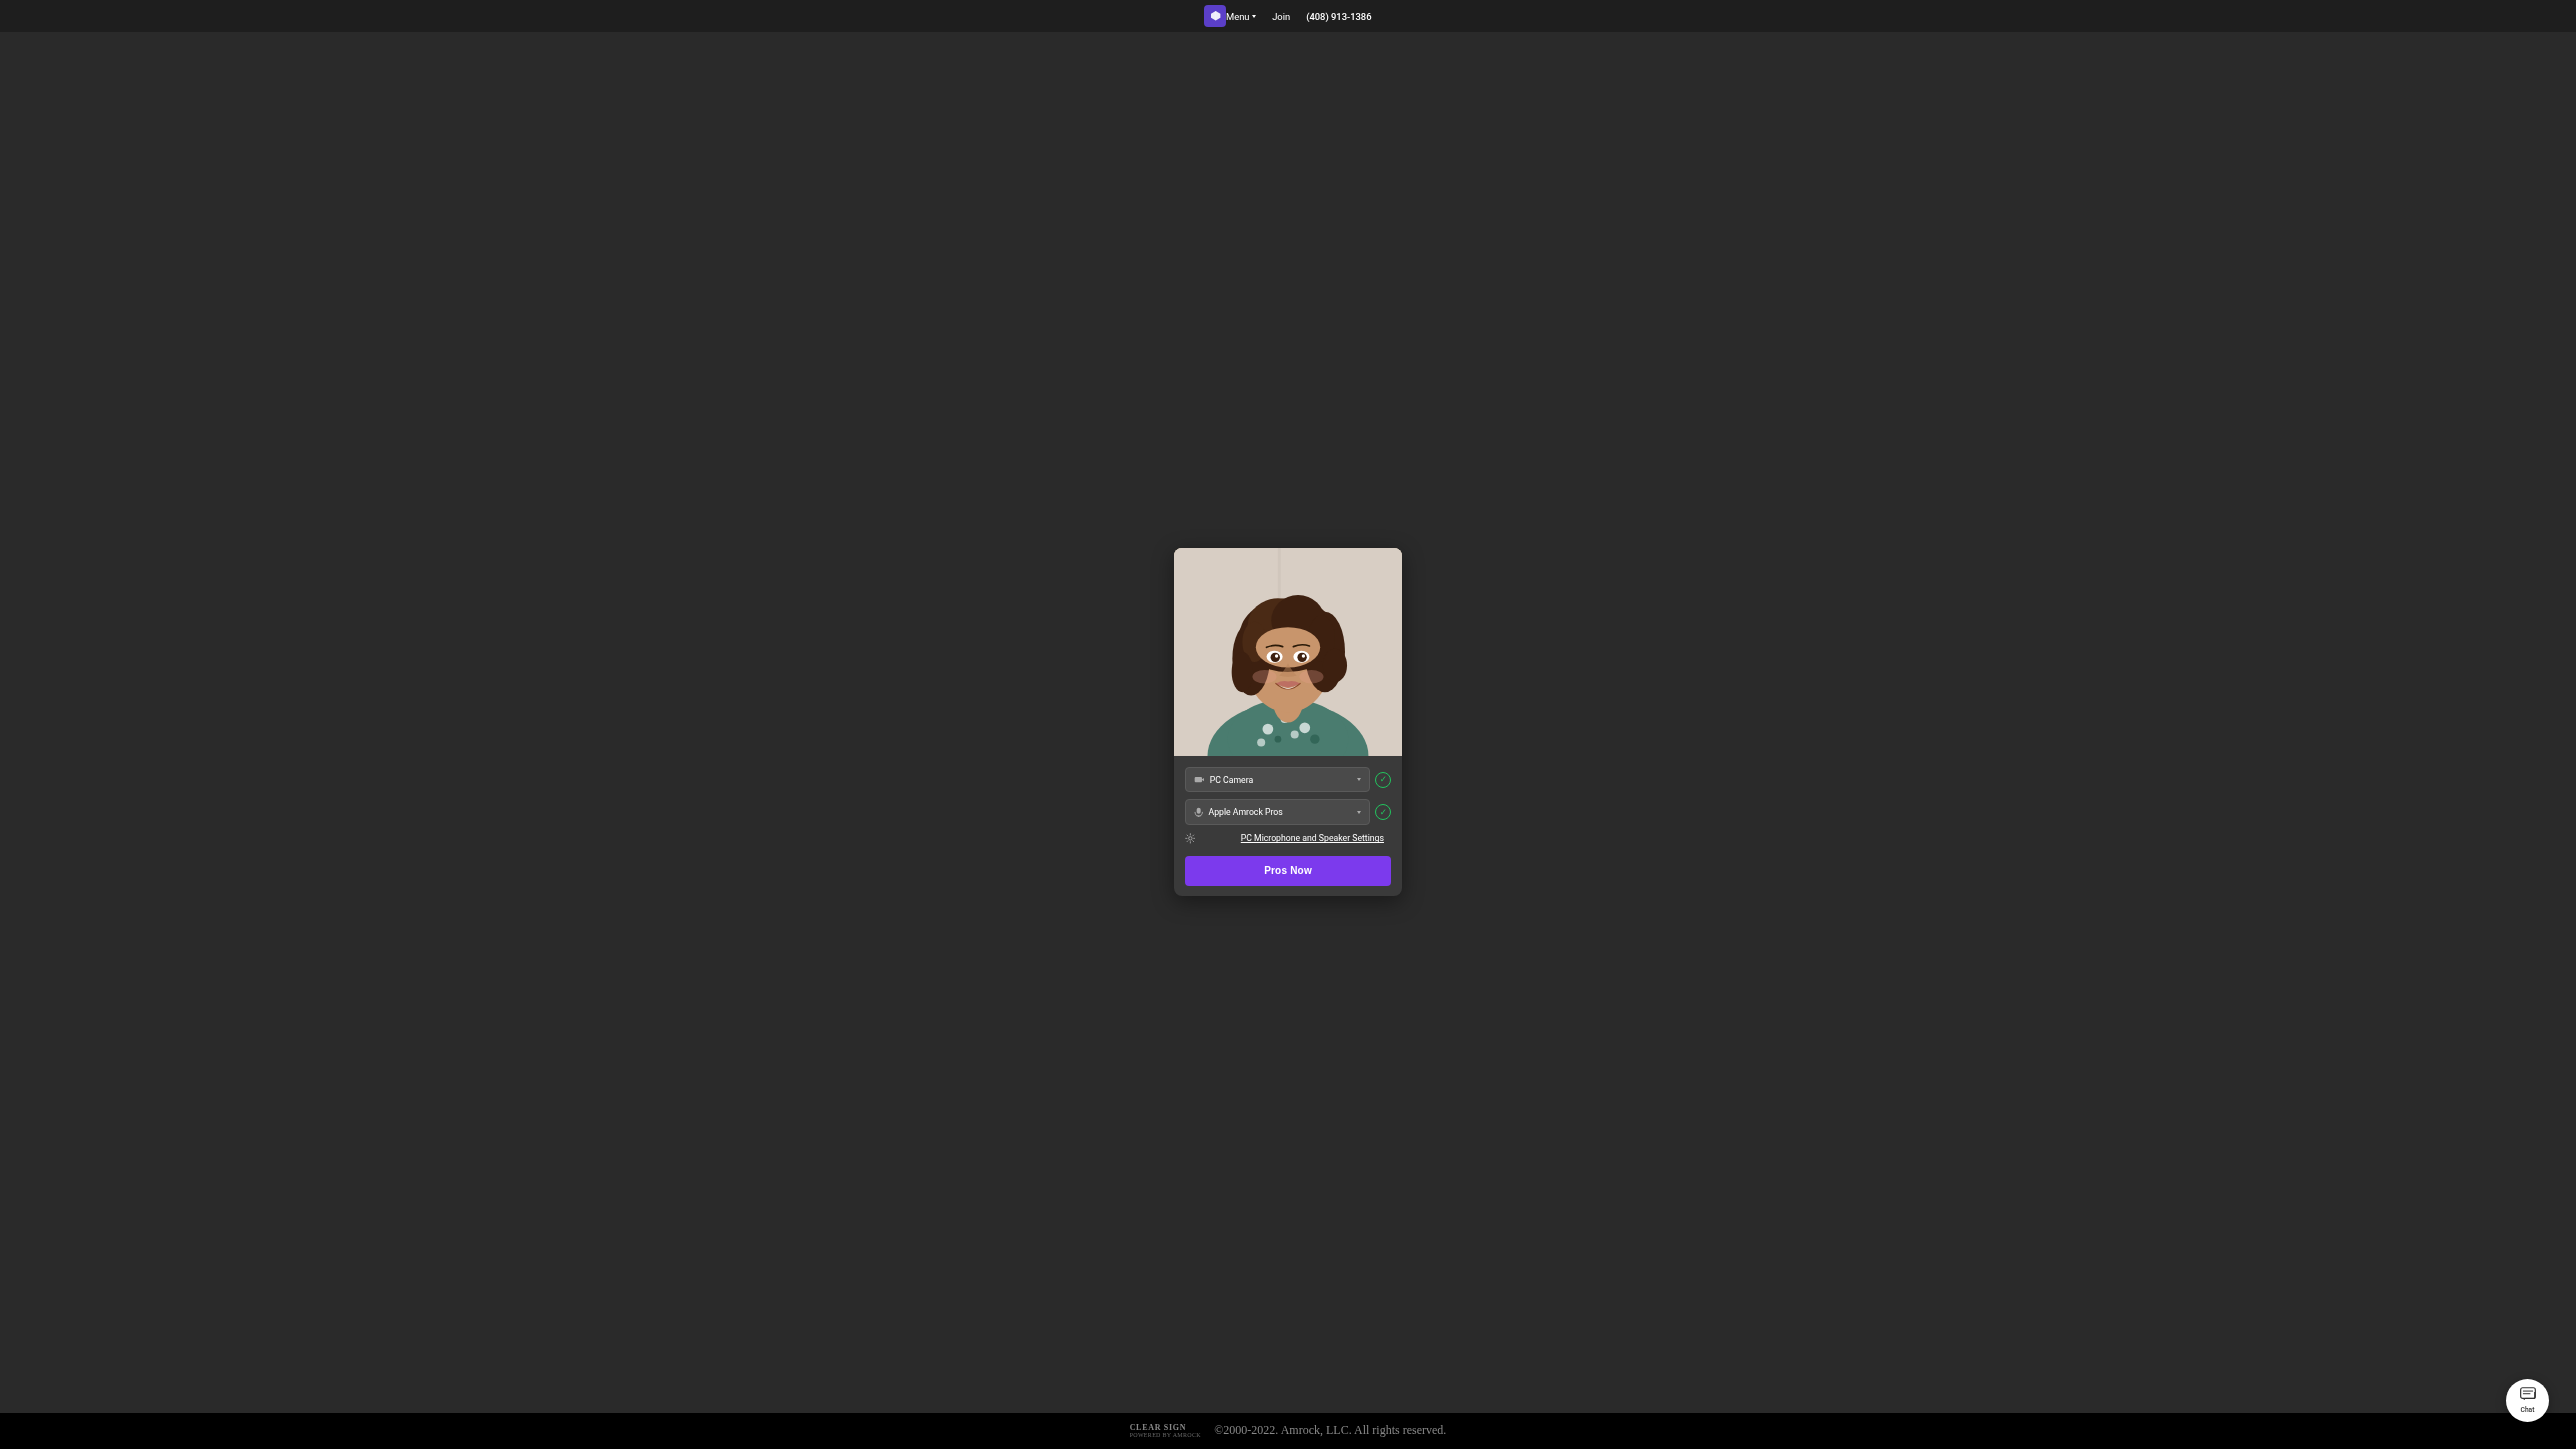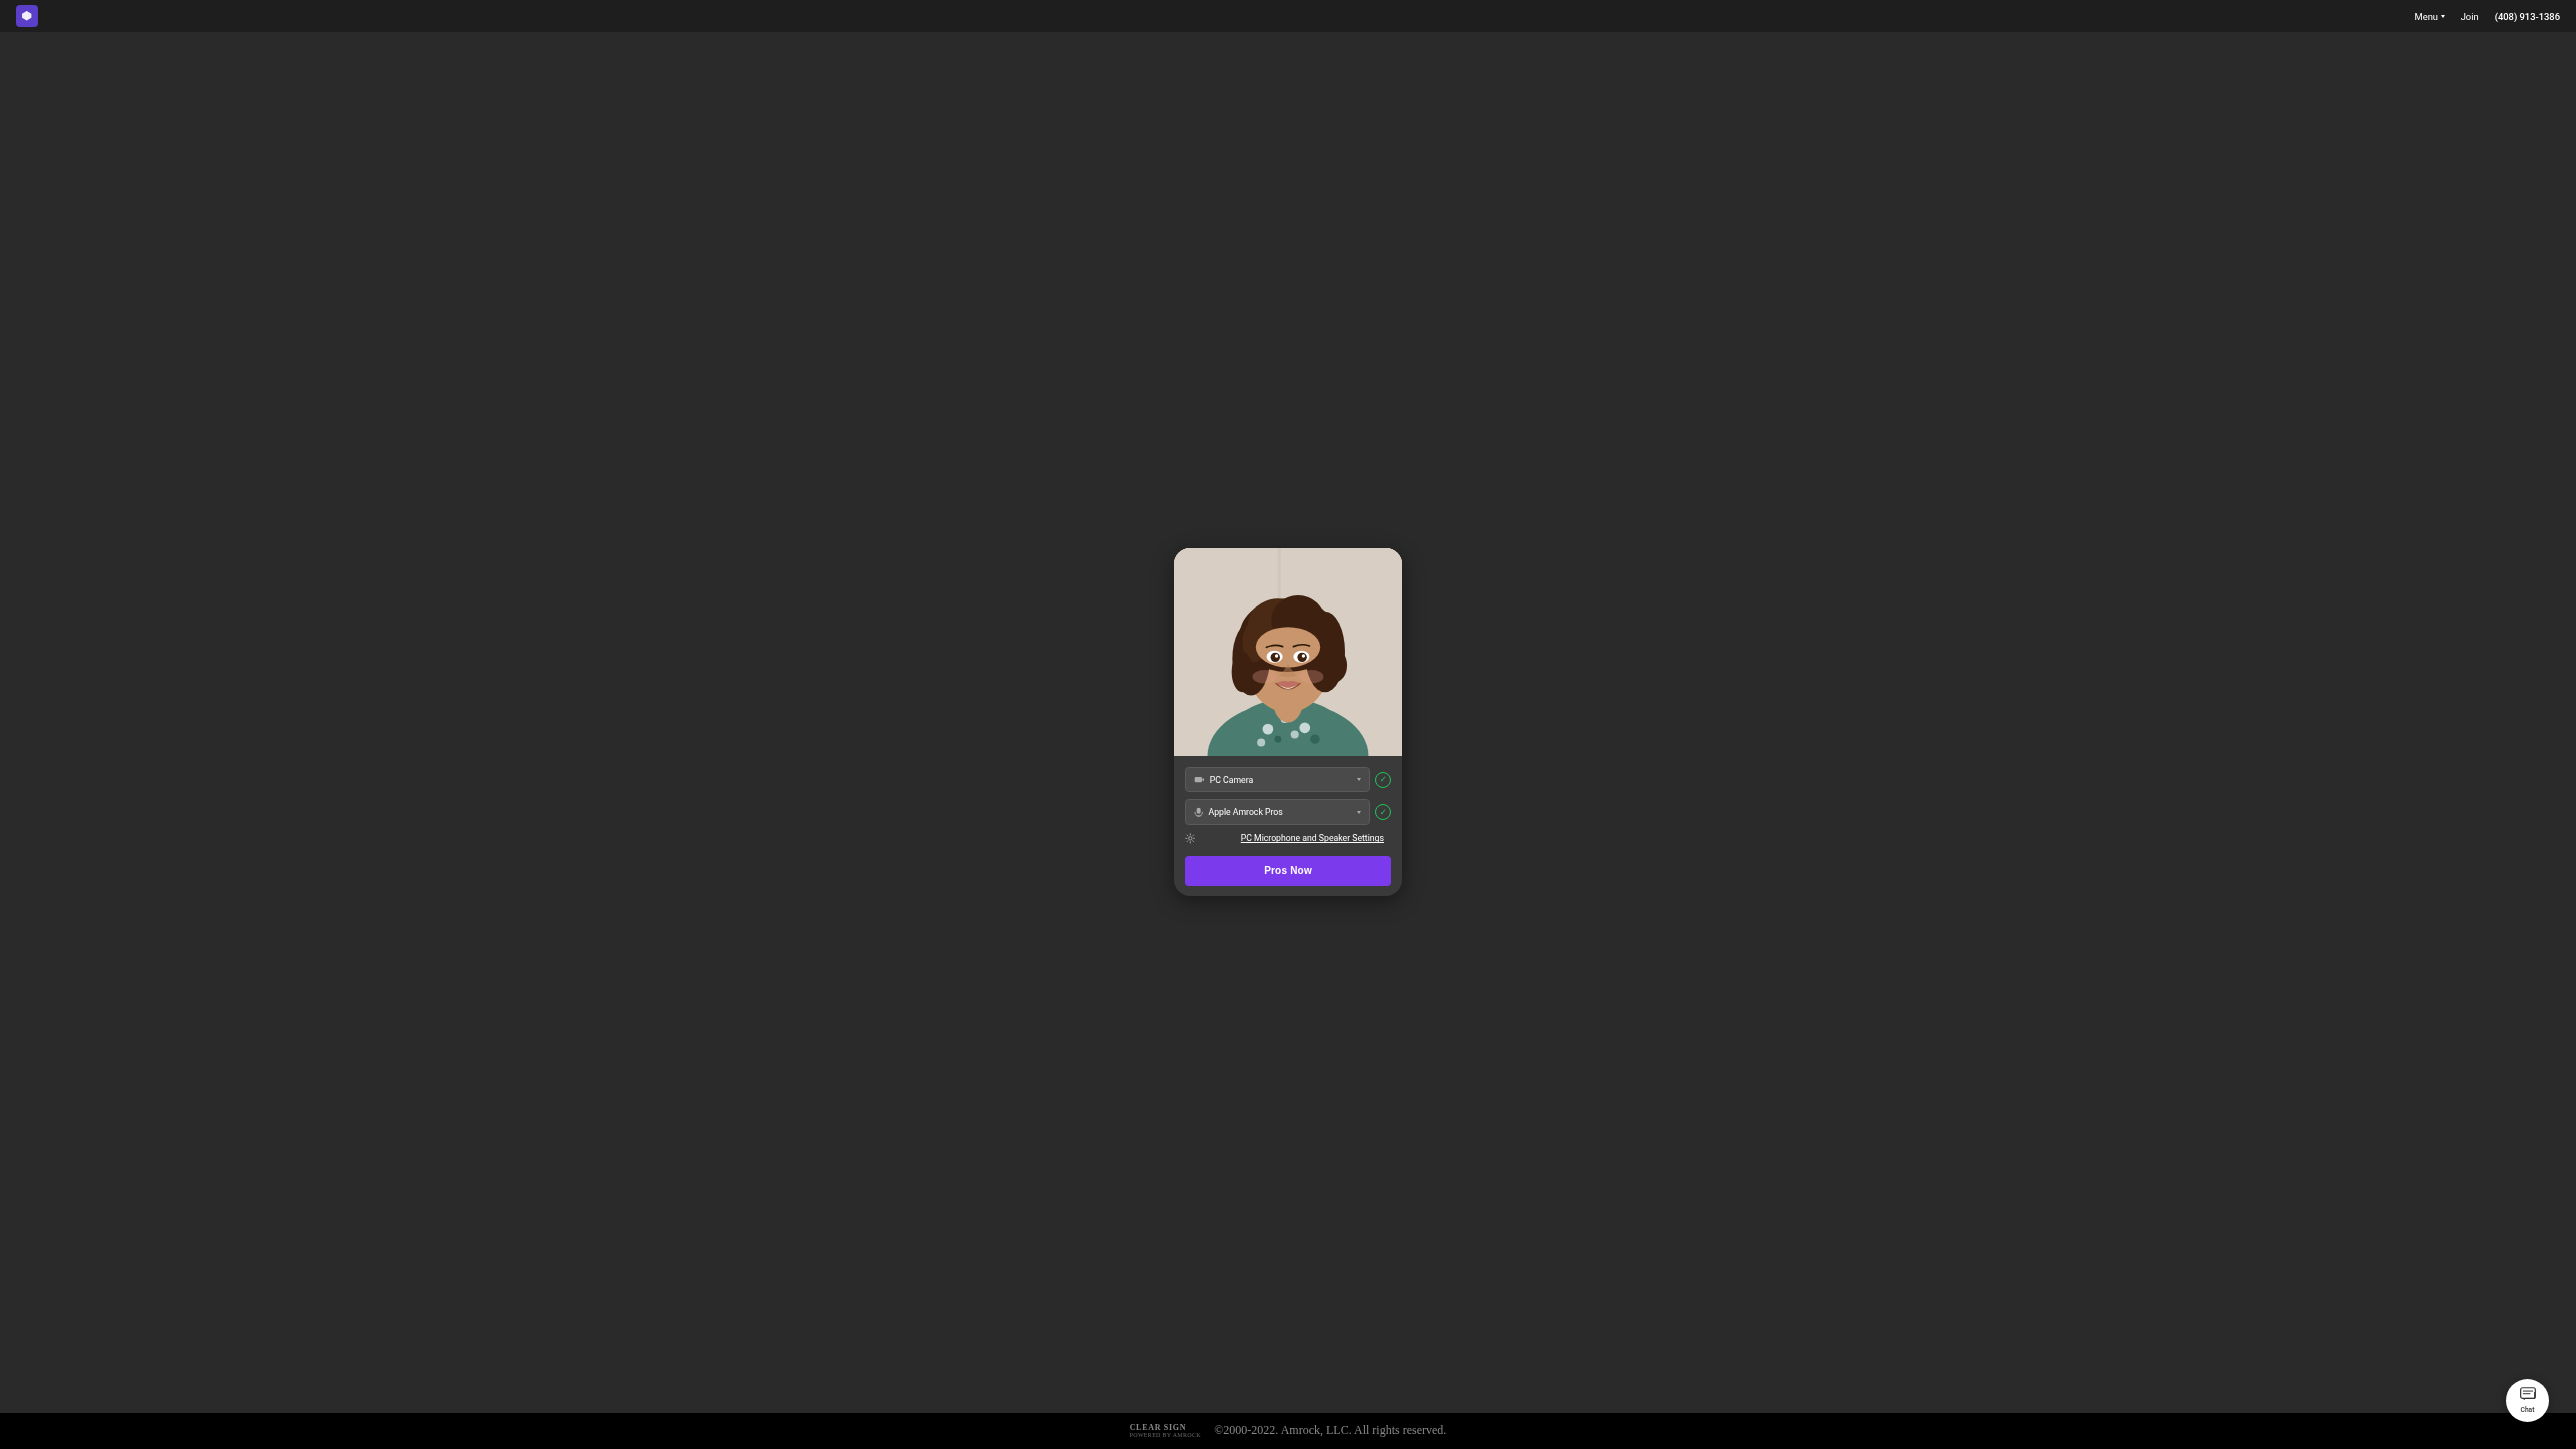--- a/index.html
+++ b/index.html
@@ -14,21 +14,21 @@
       min-height: 100vh;
       display: flex;
       flex-direction: column;
     }
 
     
     .header {
       background-color: #1e1e1e;
       display: flex;
       align-items: center;
-      justify-content: space-between;
+      justify-content: center;
       padding: 16px 16px;
       height: 32px;
       flex-shrink: 0;
     }
 
     .header-logo {
       display: flex;
       align-items: center;
     }
 
@@ -89,21 +89,21 @@
       flex: 1;
       display: flex;
       align-items: center;
       justify-content: center;
       padding: 27px 13.4px;
     }
 
     
     .card {
       background-color: #3a3a3a;
-      border-radius: 16px;
+      border-radius: 8px;
       overflow: hidden;
       width: 228px;
       box-shadow: 0 5.4px 21.5px rgba(0,0,0,0.4);
     }
 
     .card-video {
       width: 100%;
       height: 208px;
       background-color: #c8b8a8;
       overflow: hidden;

